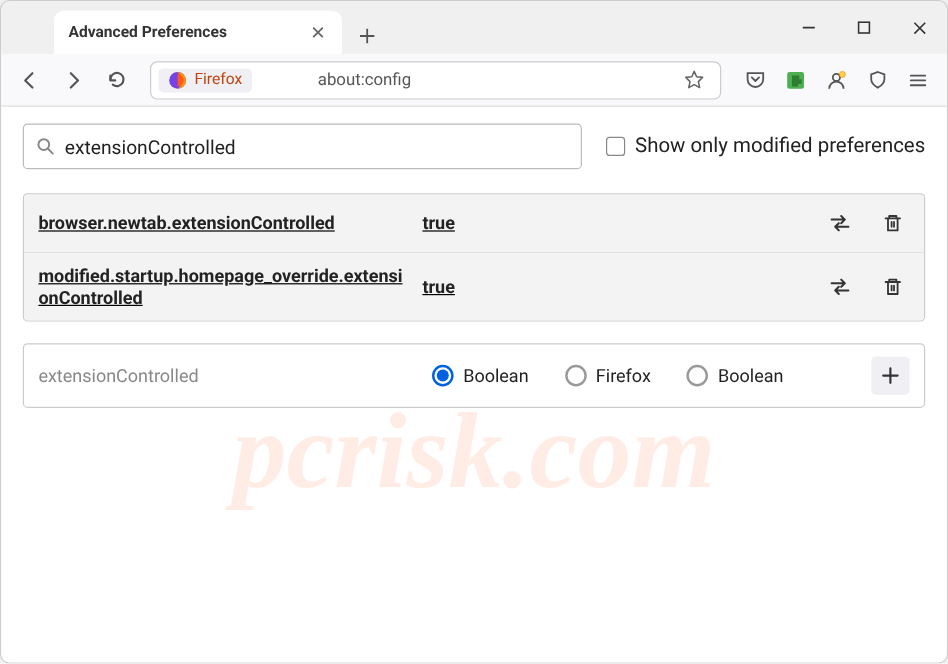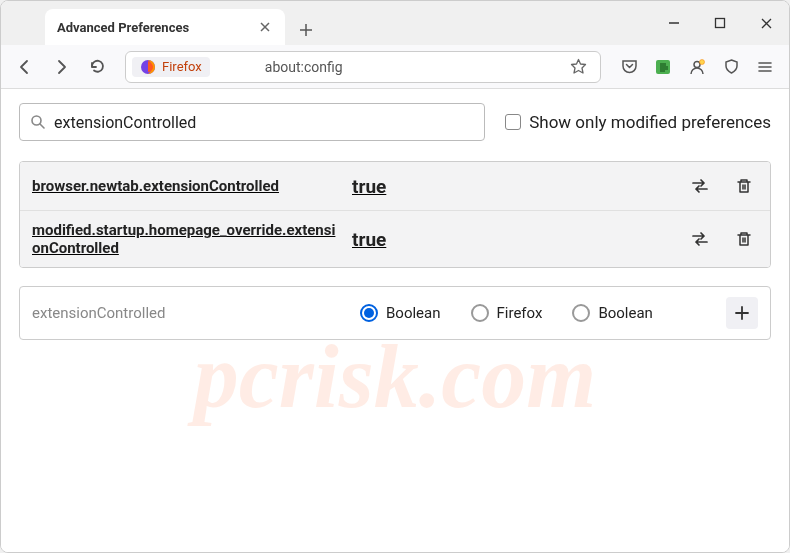--- a/index.html
+++ b/index.html
@@ -219,21 +219,21 @@
       width: 310px;
       font-size: 15px;
       color: #222;
       word-break: break-all;
     }
     .pref-row.modified .pref-name,
     .pref-row.modified .pref-value {
       font-weight: 700;
     }
     .pref-value {
-      font-size: 19px;
+      font-size: 15px;
       color: #222;
       flex: 1;
     }
     .pref-actions {
       display: flex;
       gap: 16px;
     }
     .pref-action-btn {
       width: 28px;
       height: 28px;

